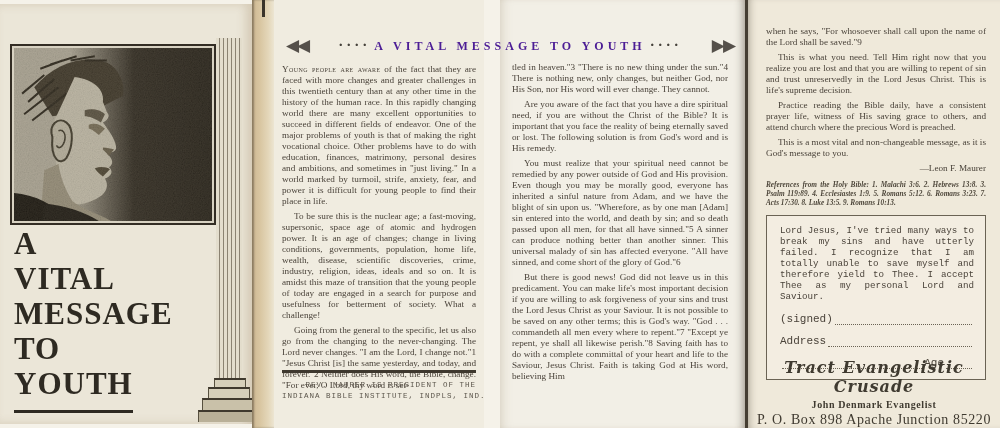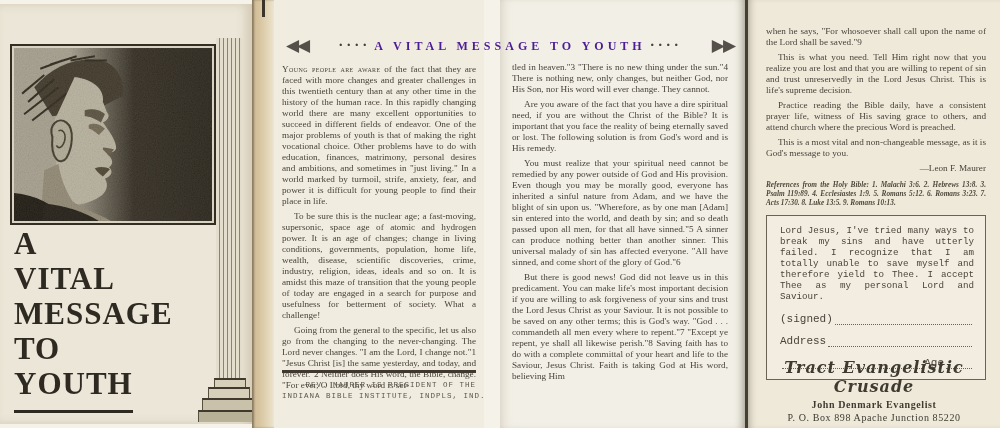--- a/index.html
+++ b/index.html
@@ -72,21 +72,21 @@
   .decision-box{border:1px solid #6a6354;padding:9px 11px 10px 13px;margin-bottom:14px;
                 background:rgba(255,253,246,.25);font-family:Liberation Mono, monospace;}
   .decision-box .prayer{margin:0 0 12px 0;}
   .fillrow{display:flex;align-items:flex-end;margin-top:11px;font-size:11px;}
   .leader{flex:1;border-bottom:1.5px dotted #6a6354;height:9px;margin:0 2px;}
   .leader.short{flex:0 0 26px;}
   .tfooter{position:absolute;left:0;right:0;top:358px;text-align:center;color:#3f3a30;}
   .org{font-size:16px;font-style:italic;font-weight:bold;letter-spacing:1px;
        font-family:"DejaVu Serif",serif;}
   .evang{font-size:10px;font-weight:bold;letter-spacing:.6px;margin-top:3px;}
-  .pobox{font-size:10px;letter-spacing:.6px;margin-top:2px;}
+  .pobox{font-size:14px;letter-spacing:.6px;margin-top:2px;}
 </style>
 </head>
 <body>
 
 <div class="scan">
 
   <div class="panel p1 speck">
     <div class="portrait">
       <svg viewBox="0 0 196 167" preserveAspectRatio="none">
         <defs>

